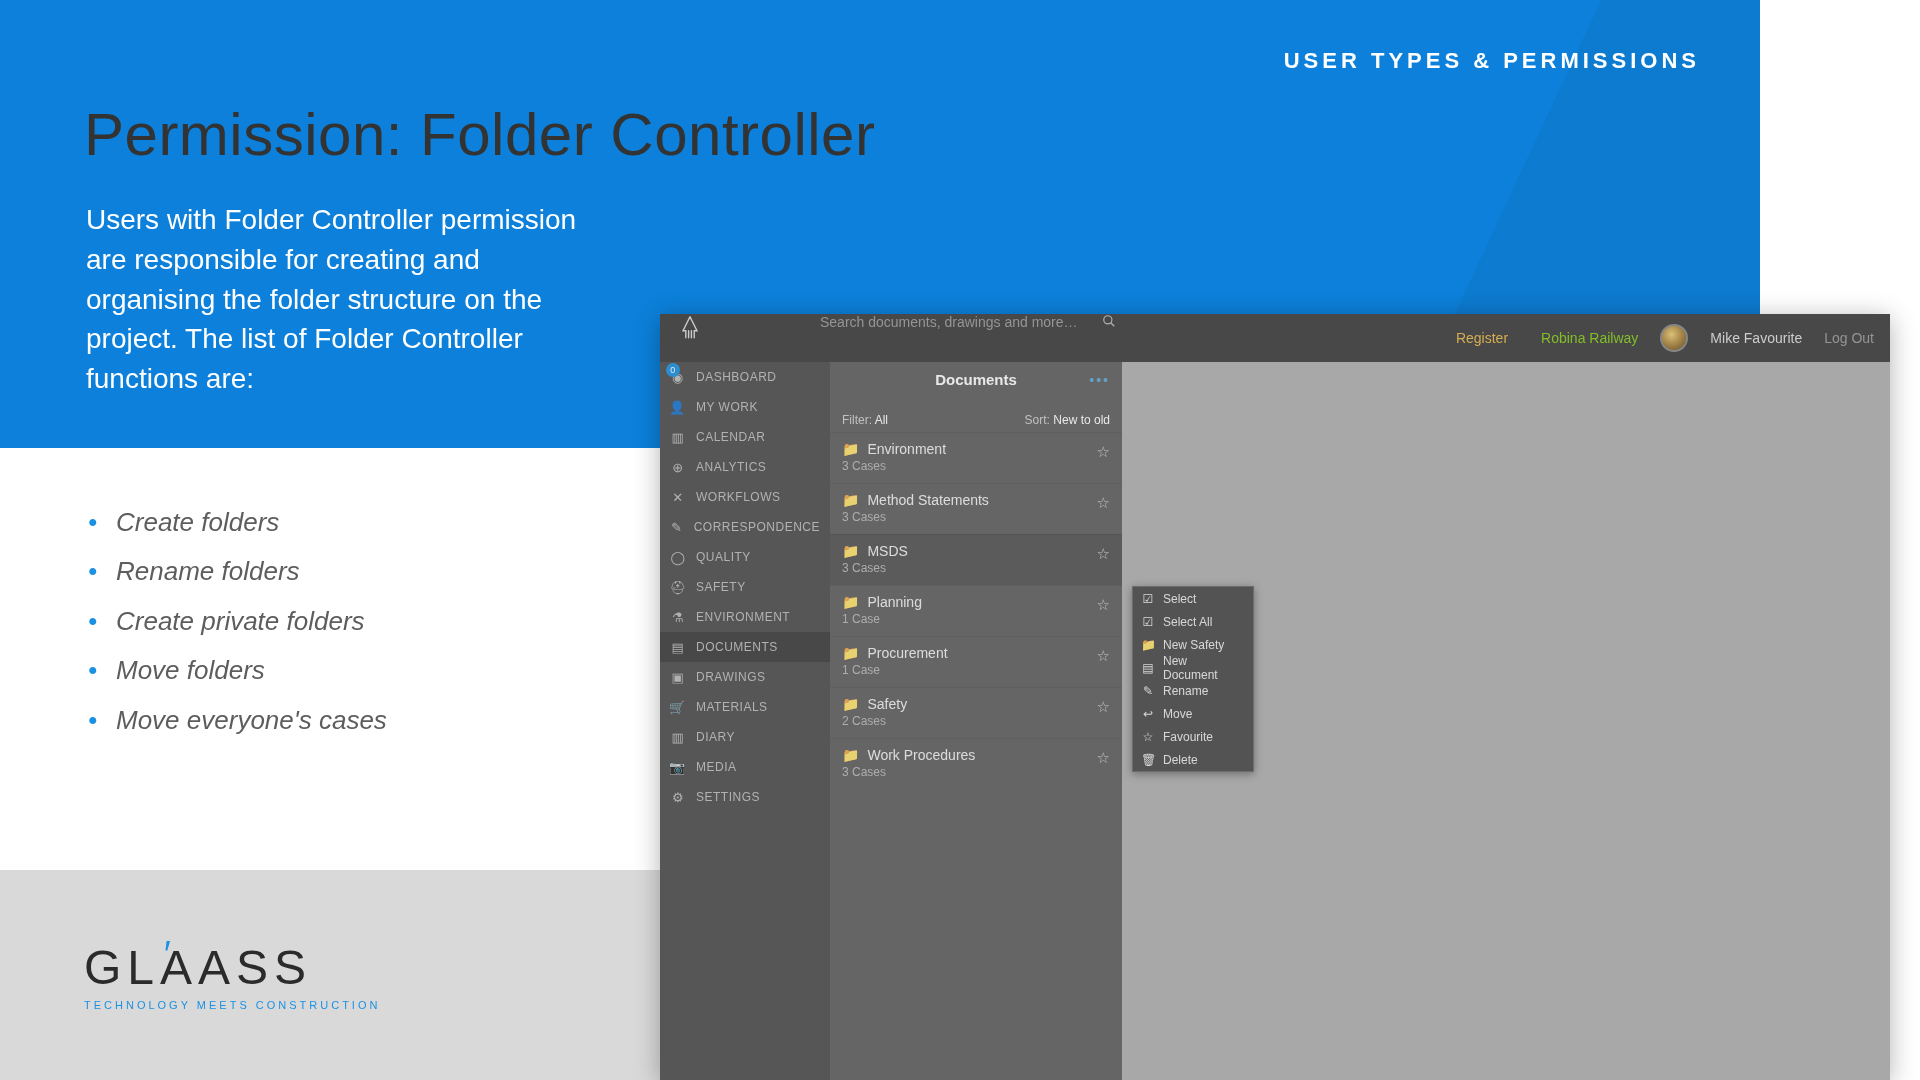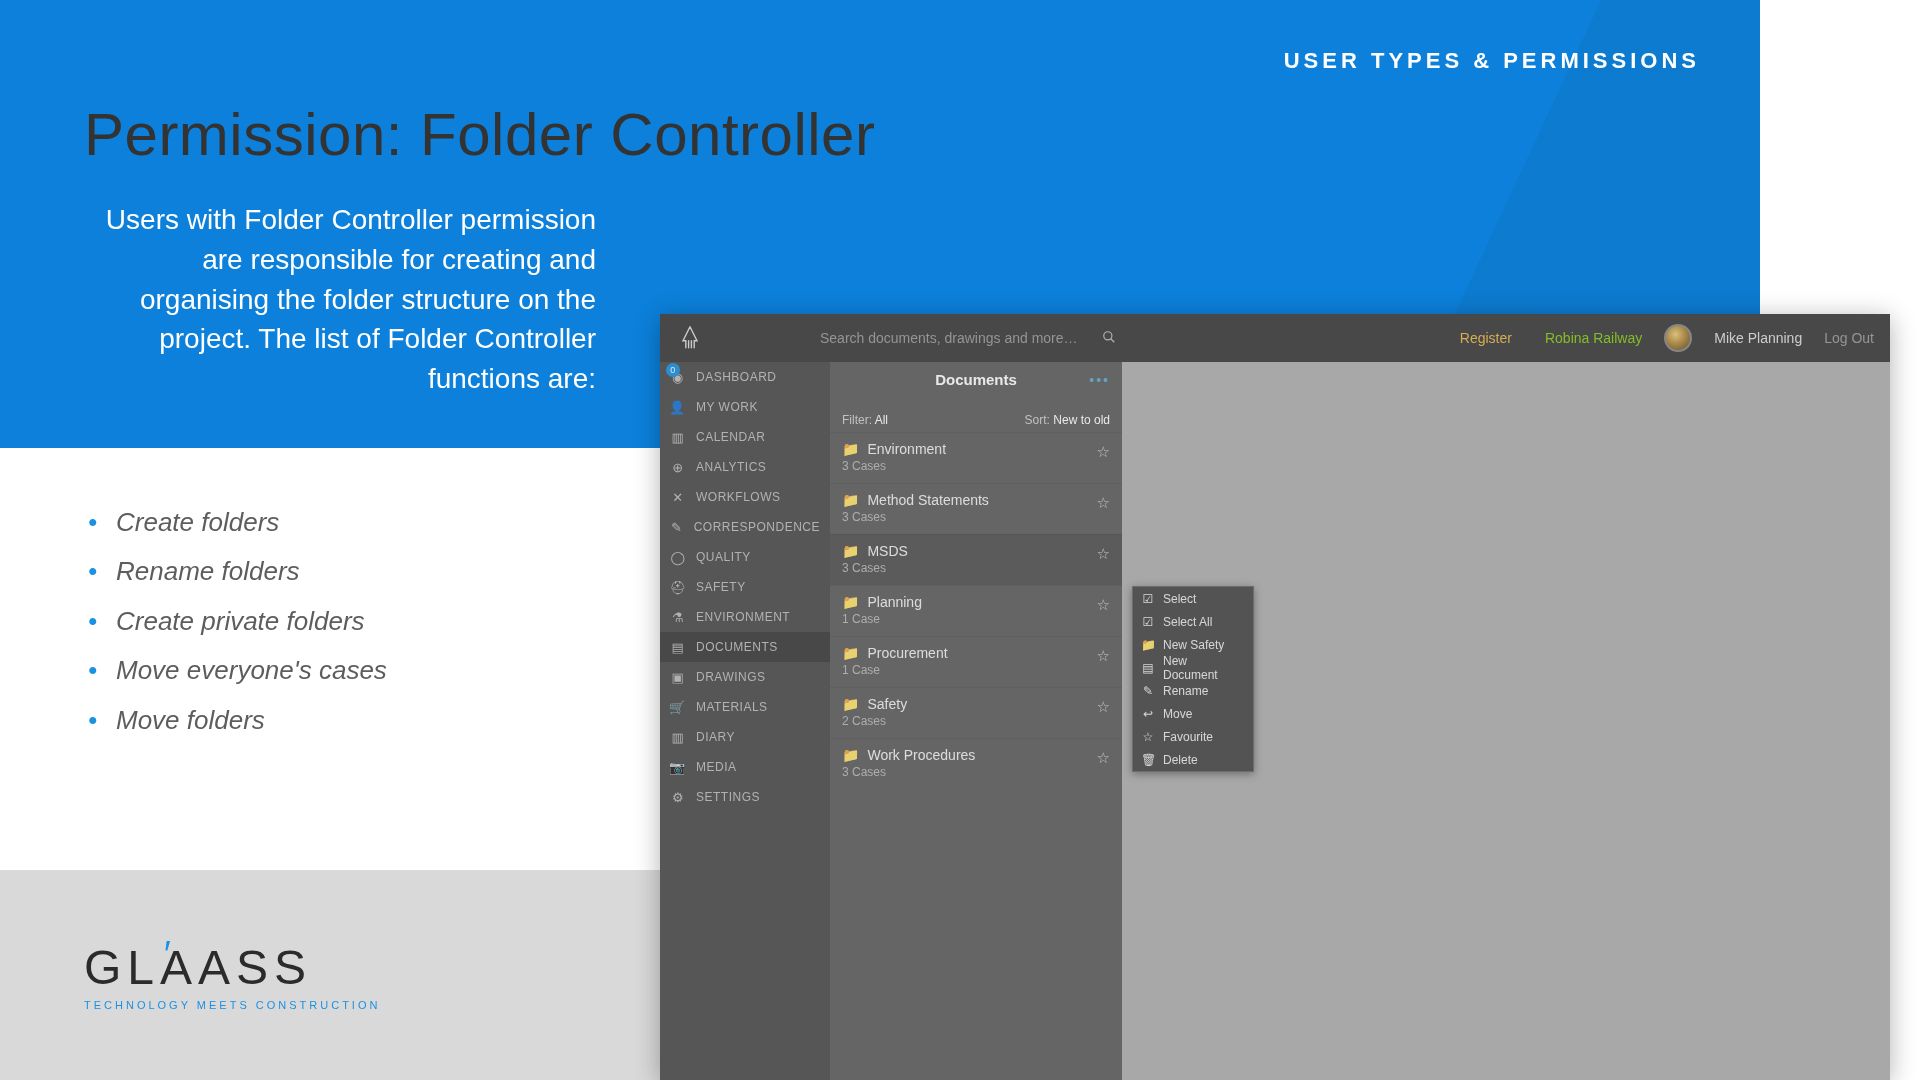--- a/index.html
+++ b/index.html
@@ -7,34 +7,34 @@
 
 .slide { position: relative; width: 1760px; height: 1080px; background: #fff; }
 
 .blue-band { position: absolute; left: 0; top: 0; right: 0; height: 448px; background: #0c80da; }
 .blue-diag { position: absolute; top: 0; right: 0; width: 820px; height: 1080px; background: linear-gradient(115deg, rgba(0,0,0,0) 0%, rgba(0,0,0,0) 49.9%, #0d77c8 50%); opacity: 0.6; }
 
 .gray-band { position: absolute; left: 0; bottom: 0; right: 0; height: 210px; background: #d9d9d9; }
 
 .crumb { position: absolute; top: 48px; right: 60px; color: #fff; font-size: 22px; font-weight: 700; letter-spacing: 4px; }
 .title { position: absolute; top: 100px; left: 84px; color: #333; font-size: 60px; font-weight: 300; letter-spacing: 0.5px; }
-.intro { position: absolute; top: 200px; left: 86px; width: 510px; color: #fff; font-size: 28px; font-weight: 400; line-height: 1.42; text-align: right; }
+.intro { position: absolute; top: 200px; left: 86px; width: 510px; color: #fff; font-size: 28px; font-weight: 400; line-height: 1.42; }
 
 .bullets { position: absolute; top: 498px; left: 86px; width: 460px; list-style: none; }
 .bullets li { position: relative; padding-left: 30px; font-size: 26px; color: #5d5d5d; line-height: 1.9; font-style: italic; }
 .bullets li::before { content: "•"; position: absolute; left: 2px; top: 0; color: #1a91e3; font-size: 26px; }
 
 .logo-wrap { position: absolute; left: 84px; top: 940px; }
 .logo-text { font-size: 48px; letter-spacing: 6px; color: #2b2b2b; font-weight: 300; display: flex; align-items: flex-end; }
 .logo-tag { font-size: 11px; letter-spacing: 3px; color: #1a91e3; margin-top: 4px; }
 
 .app { position: absolute; left: 660px; top: 314px; width: 1230px; height: 766px; background: #b1b1b1; box-shadow: 0 4px 24px rgba(0,0,0,0.3); }
 .app-overlay { position: absolute; inset: 0; background: rgba(128,128,128,0.18); pointer-events: none; z-index: 50; }
 
-.topbar { position: absolute; left: 0; top: 0; right: 0; height: 48px; background: #3c3c3c; display: flex; align-items: center; color: #cfcfcf; font-size: 14px; }
+.topbar { position: absolute; left: 0; top: 0; right: 0; height: 48px; background: #3c3c3c; display: flex; align-items: flex-start; color: #cfcfcf; font-size: 14px; }
 .app-logo { width: 60px; display: flex; justify-content: center; align-items: center; }
 .app-logo svg { width: 28px; height: 28px; }
 .search-wrap { margin-left: 100px; width: 300px; position: relative; }
 .search-wrap input { width: 100%; background: transparent; border: none; color: #cfcfcf; font-size: 14px; outline: none; }
 .search-wrap input::placeholder { color: #9a9a9a; }
 .search-icon { position: absolute; right: 4px; top: 0; color: #bdbdbd; }
 .top-right { position: absolute; right: 16px; top: 0; height: 48px; display: flex; align-items: center; gap: 22px; font-size: 14px; }
 .top-right .register { color: #e8b84a; }
 .top-right .project { color: #84cc16; padding-left: 11px; }
 .top-right .user { color: #dedede; }
@@ -75,22 +75,22 @@
   <div class="blue-diag"></div>
 
   <div class="crumb">USER TYPES &amp; PERMISSIONS</div>
   <div class="title">Permission: Folder Controller</div>
   <div class="intro">Users with Folder Controller permission are responsible for creating and organising the folder structure on the project. The list of Folder Controller functions are:</div>
 
   <ul class="bullets">
     <li>Create folders</li>
     <li>Rename folders</li>
     <li>Create private folders</li>
+    <li>Move folders</li>
     <li>Move everyone's cases</li>
-    <li>Move folders</li>
   </ul>
 
   <div class="logo-wrap">
     <div class="logo-text">
       <span>GL</span>
       <span style="position:relative;">A<span style="position:absolute;left:4px;top:-6px;color:#1a91e3;font-size:36px;">′</span></span>
       <span>ASS</span>
     </div>
     <div class="logo-tag">TECHNOLOGY MEETS CONSTRUCTION</div>
   </div>
@@ -109,21 +109,21 @@
           <svg width="14" height="14" viewBox="0 0 24 24">
               <circle cx="10" cy="10" r="7" stroke="#bdbdbd" stroke-width="2" fill="none"></circle>
               <line x1="15" y1="15" x2="21" y2="21" stroke="#bdbdbd" stroke-width="2"></line>
             </svg>
         </span>
       </div>
       <div class="top-right">
         <span class="register">Register</span>
         <span class="project">Robina Railway</span>
         <span class="avatar"></span>
-        <span class="user">Mike Planning</span>
+        <span class="user">Mike Favourite</span>
         <span class="logout">Log Out</span>
       </div>
     </div>
 
     <div class="sidebar" id="sidebar">
         <div class="sidebar-item">
           <span class="sico">◉</span>
           <span class="badge">0</span>
           <span>DASHBOARD</span>
         </div>

